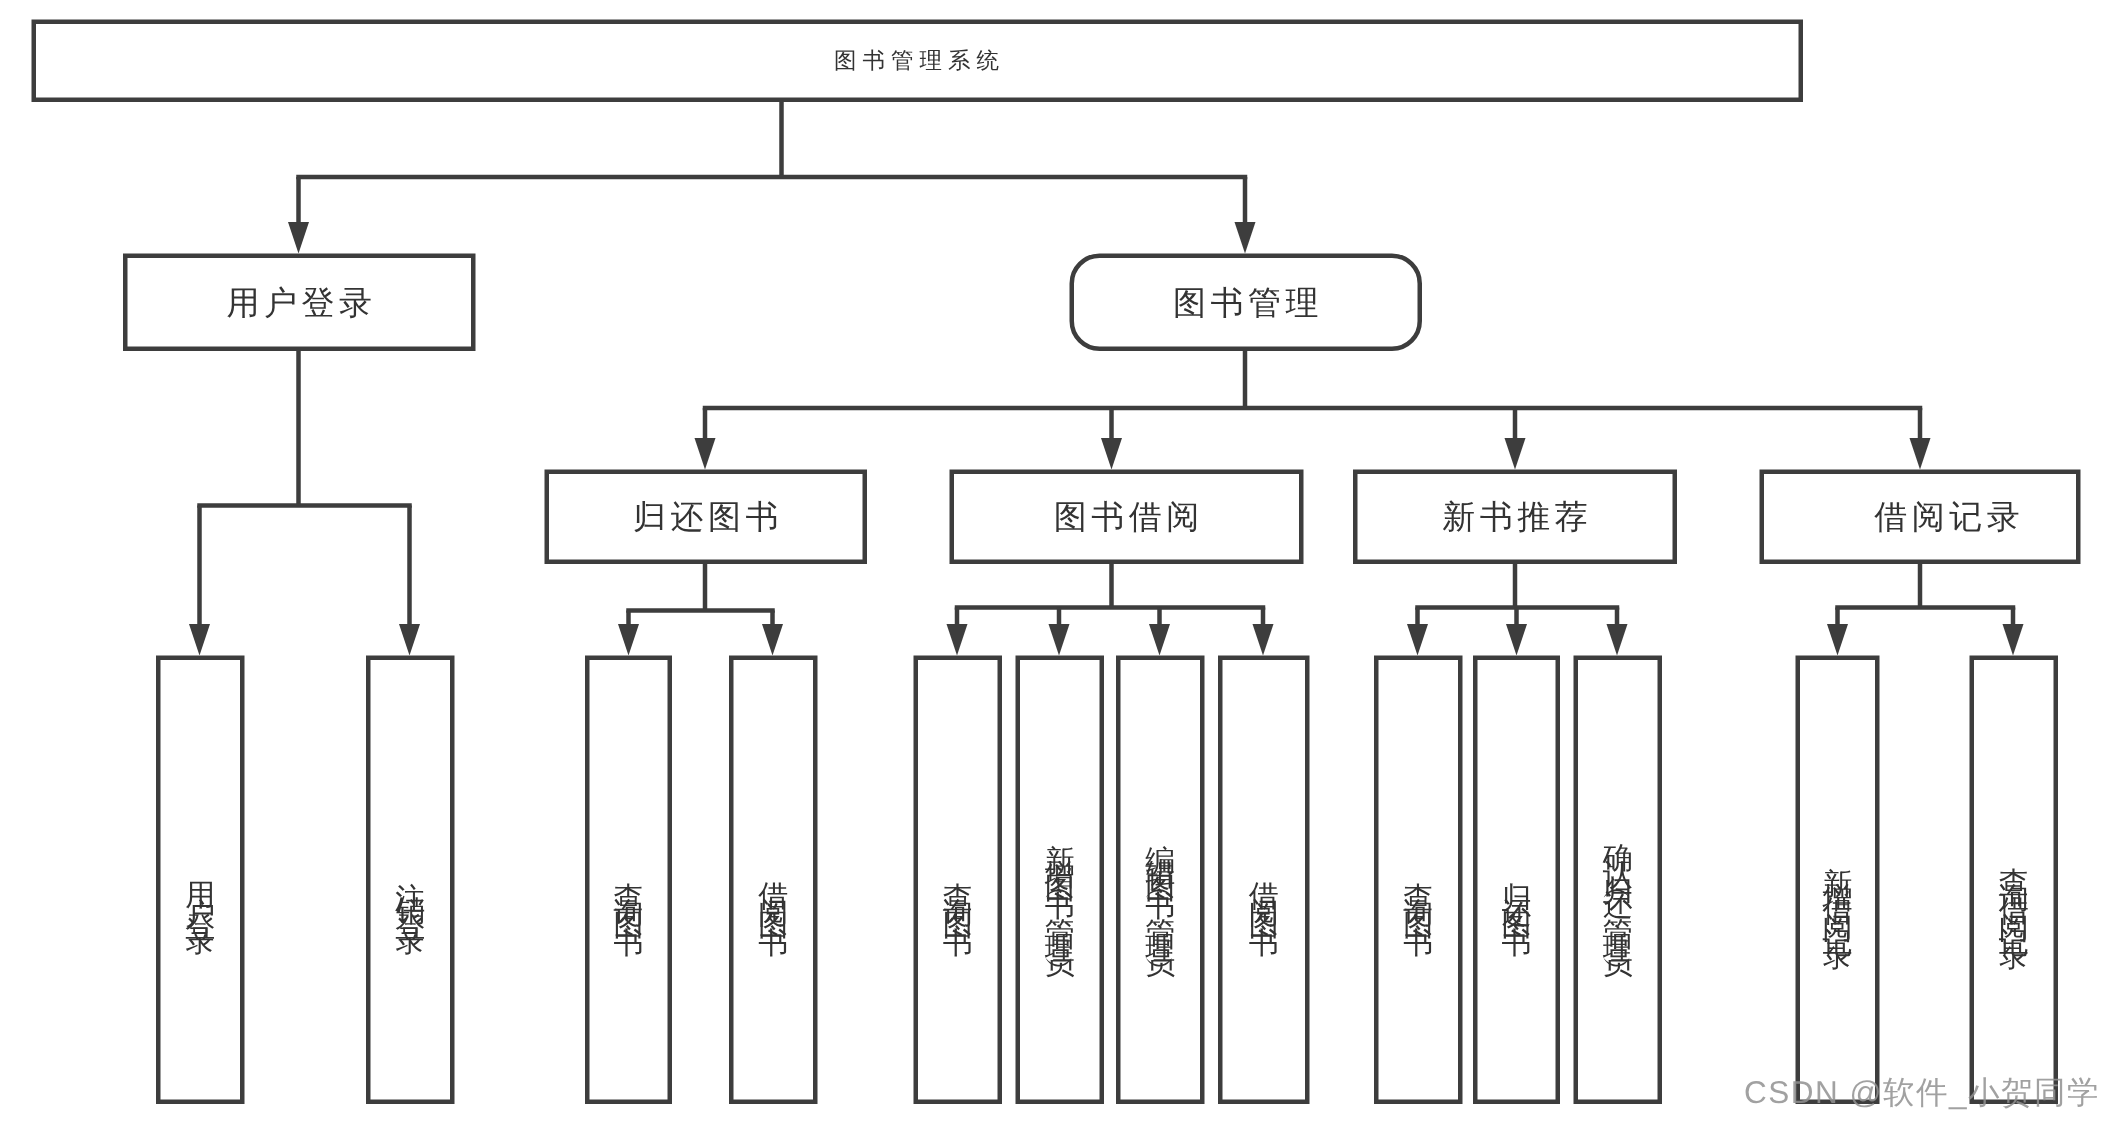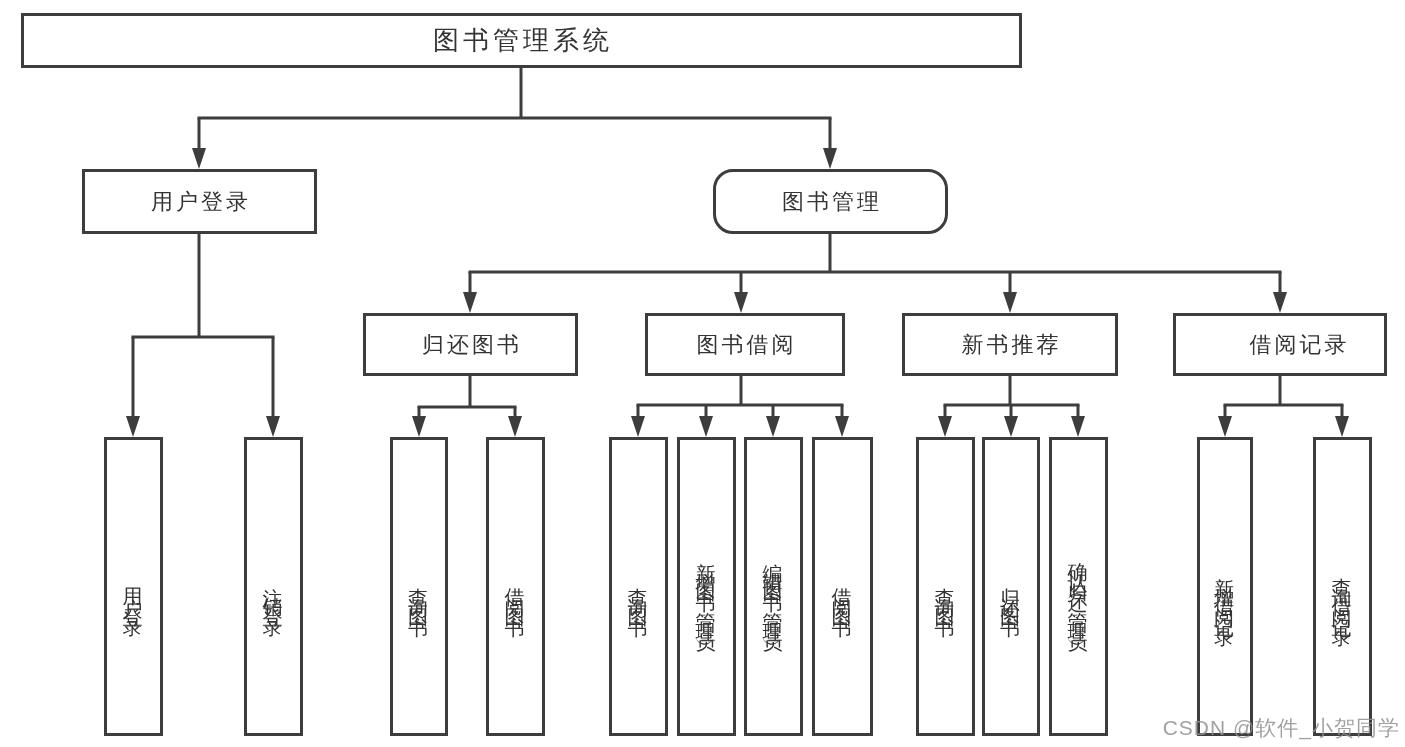--- a/index.html
+++ b/index.html
@@ -25,27 +25,27 @@
     background: #ffffff;
     display: flex;
     align-items: center;
     justify-content: center;
     font-size: 22px;
     letter-spacing: 3px;
     text-indent: 3px;
     white-space: nowrap;
   }
   .root-node {
-    left: 21px; top: 13px; width: 1001px; height: 55px;
-    font-size: 26px; letter-spacing: 4px;
+    left: 21px; top: 13px; width: 1181px; height: 55px;
+    font-size: 15px; letter-spacing: 4px;
   }
   .n-user  { left: 82px;  top: 169px; width: 235px; height: 65px; }
   .n-mgmt  { left: 713px; top: 169px; width: 235px; height: 65px; border-radius: 20px; }
   .n-new   { left: 363px; top: 313px; width: 215px; height: 63px; }
-  .n-bor   { left: 633px; top: 313px; width: 200px; height: 63px; margin-left: 12px; }
+  .n-bor   { left: 633px; top: 313px; width: 236px; height: 63px; }
   .n-cur   { left: 902px; top: 313px; width: 216px; height: 63px; }
   .n-rec   { left: 1173px; top: 313px; width: 214px; height: 63px; padding-left: 36px; }
   .leaf {
     position: absolute;
     top: 437px;
     height: 299px;
     box-sizing: border-box;
     border: 3px solid #3d3d3d;
     background: #ffffff;
     display: flex;

